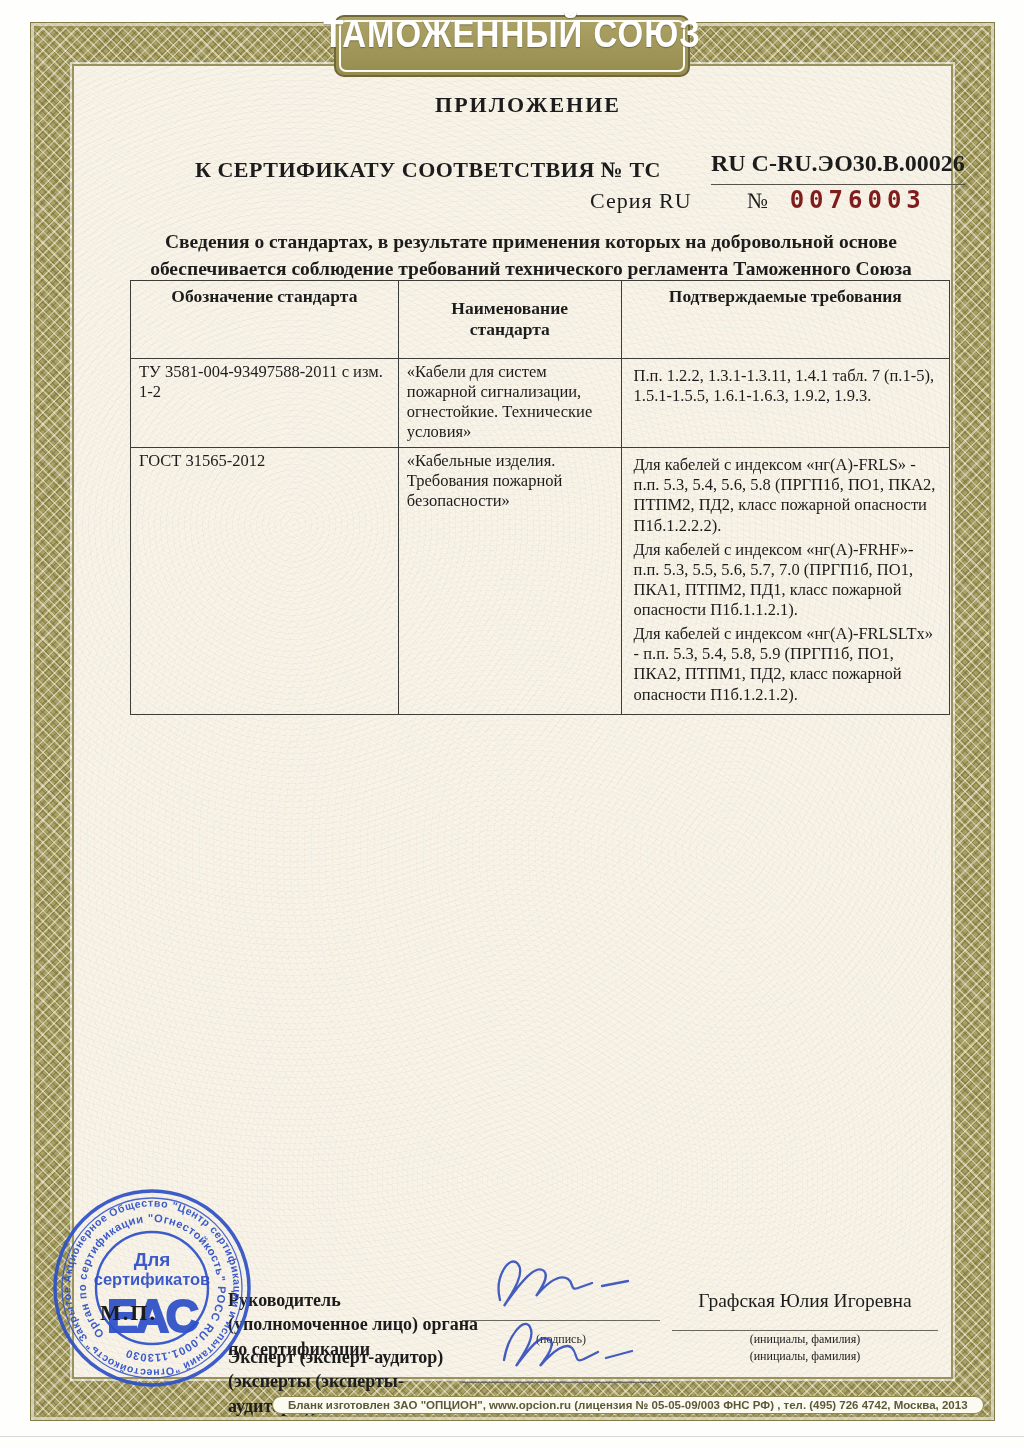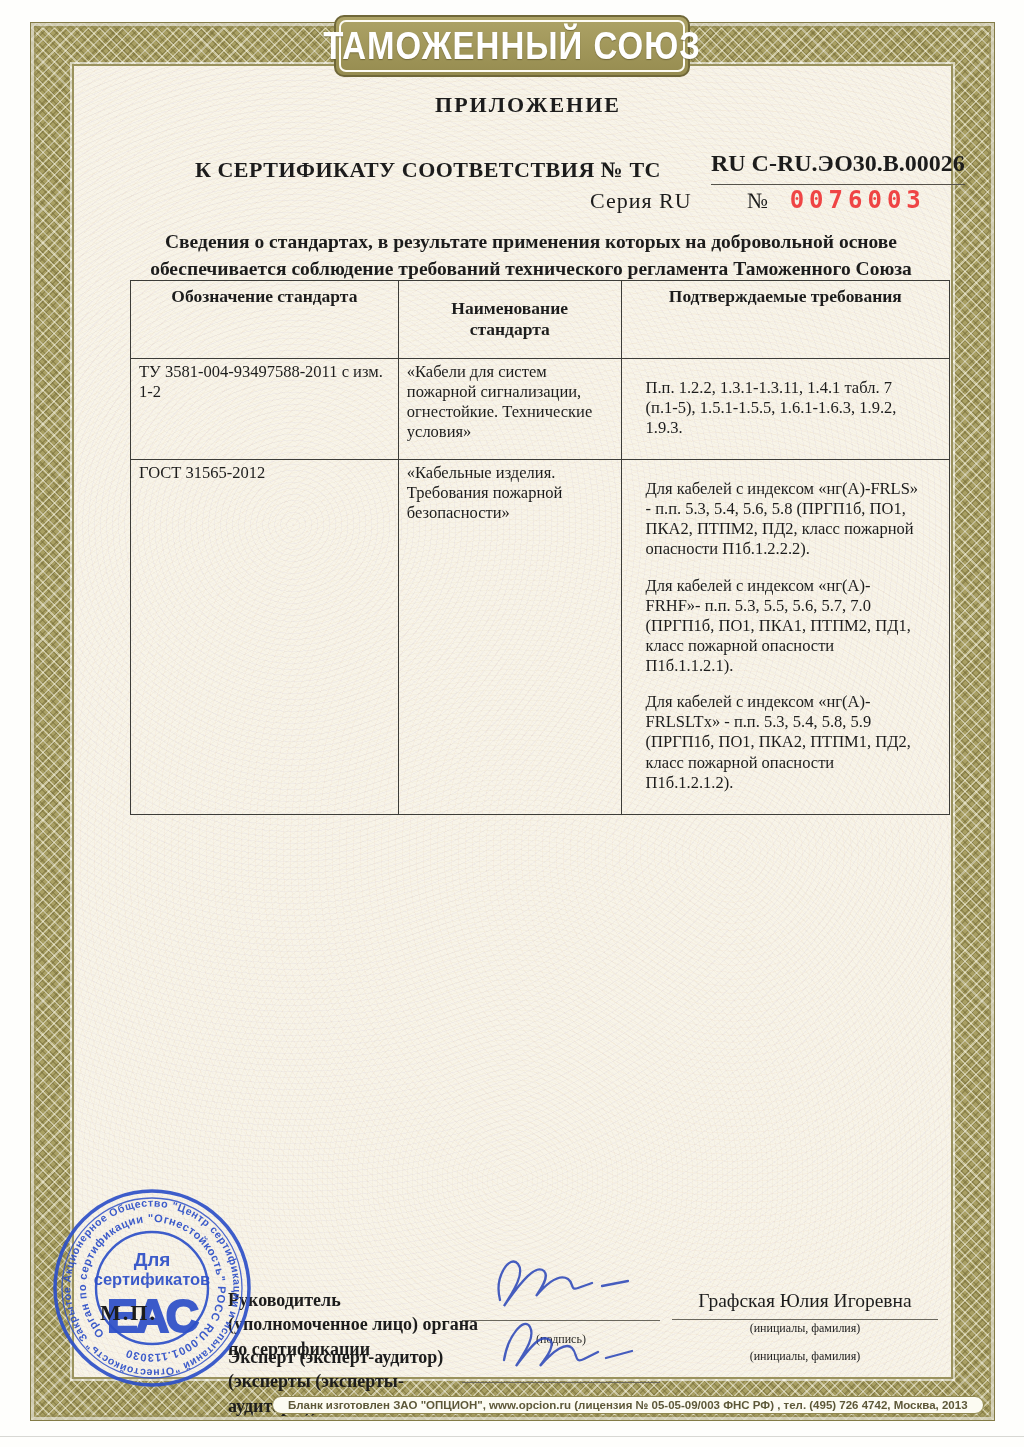--- a/index.html
+++ b/index.html
@@ -34,21 +34,21 @@
       repeating-linear-gradient(30deg, rgba(180,170,210,.05) 0 1px, transparent 1px 4px);
     border:2px solid #9a925d;
     box-shadow:0 0 0 2px rgba(255,255,255,.6);
   }
   
   .banner{
     position:absolute;left:50%;top:15px;transform:translateX(-50%);
     width:352px;height:58px;
     background:linear-gradient(180deg,#ada366 0%,#968c50 100%);
     border:2px solid #6f6738;border-radius:10px;
-    display:flex;align-items:center;justify-content:center;
+    display:flex;justify-content:center;
     z-index:6;
   }
   .banner::before{
     content:"";position:absolute;inset:3px;border:2.5px solid #fdfcf4;border-radius:7px;
   }
   .banner-text{
     font-family:"Liberation Sans","DejaVu Sans",sans-serif;
     font-weight:bold;font-size:33px;color:#ffffff;letter-spacing:1px;
     transform:scaleY(1.2);
     text-shadow:0 1px 1px rgba(90,82,40,.65);
@@ -73,57 +73,57 @@
   }
   .seria-row{
     position:absolute;left:590px;top:186px;
     display:flex;align-items:baseline;font-size:22px;
   }
   .seria-label{letter-spacing:1px;}
   .no-sign{margin-left:55px;}
   .blank-number{
     margin-left:22px;
     font-family:"DejaVu Sans Mono",monospace;
-    font-weight:bold;font-size:24px;letter-spacing:5px;color:#ef4444;
+    font-weight:bold;font-size:24px;letter-spacing:5px;color:#7f1d1d;
   }
   .intro{
     position:absolute;left:108px;top:228px;width:846px;
     text-align:center;font-weight:bold;font-size:19.5px;line-height:1.4;
   }
   
   table.std{
     position:absolute;left:130px;top:280px;width:820px;
     border-collapse:collapse;
     font-size:16.5px;line-height:1.22;
   }
   table.std th, table.std td{
     border:1.5px solid #3c3c38;
     padding:3px 8px 5px 8px;vertical-align:top;text-align:left;
     background:transparent;
   }
   table.std th{font-weight:bold;text-align:center;font-size:17.5px;padding-top:5px;}
   th .wrap-narrow{display:block;max-width:150px;margin:12px auto;}
-  td p{margin:16px;}
+  td p{margin:4px;}
   
   .stamp{position:absolute;left:50px;top:1186px;width:204px;height:204px;z-index:2;}
   .mp{
     position:absolute;left:100px;top:1300px;z-index:3;
     font-size:22px;font-weight:bold;letter-spacing:2px;
   }
   
   .sig-label1{position:absolute;left:228px;top:1288px;width:252px;font-size:18px;font-weight:bold;line-height:1.35;}
   .sig-label2{position:absolute;left:228px;top:1345px;width:262px;font-size:18px;font-weight:bold;line-height:1.35;}
   .sig-line{position:absolute;width:198px;border-top:1.2px solid #6a675d;text-align:center;
             font-size:12px;color:#2a2a27;padding-top:11px;}
   .sig-line1{left:462px;top:1320px;}
   .sig-line2{left:462px;top:1382px;}
   .name-col{position:absolute;width:266px;text-align:center;}
   .name-col1{left:672px;top:1290px;}
   .name-col2{left:672px;top:1348px;}
-  .name-col .name{font-size:19.5px;border-bottom:1.2px solid #6a675d;padding-bottom:7px;white-space:nowrap;}
+  .name-col .name{font-size:19.5px;border-bottom:1.2px solid #6a675d;padding-bottom:18px;white-space:nowrap;}
   .name-col .caption{font-size:12px;padding-top:1px;}
   .autograph{position:absolute;left:486px;top:1248px;z-index:4;}
   
   .footer-pill{
     position:absolute;left:272px;top:1396px;z-index:6;
     background:#fcfbf2;border:1.5px solid #8f8750;border-radius:13px;
     padding:2px 15px;white-space:nowrap;
     font-family:"Liberation Sans","DejaVu Sans",sans-serif;
     font-size:11.5px;font-weight:bold;color:#5d5839;
   }

